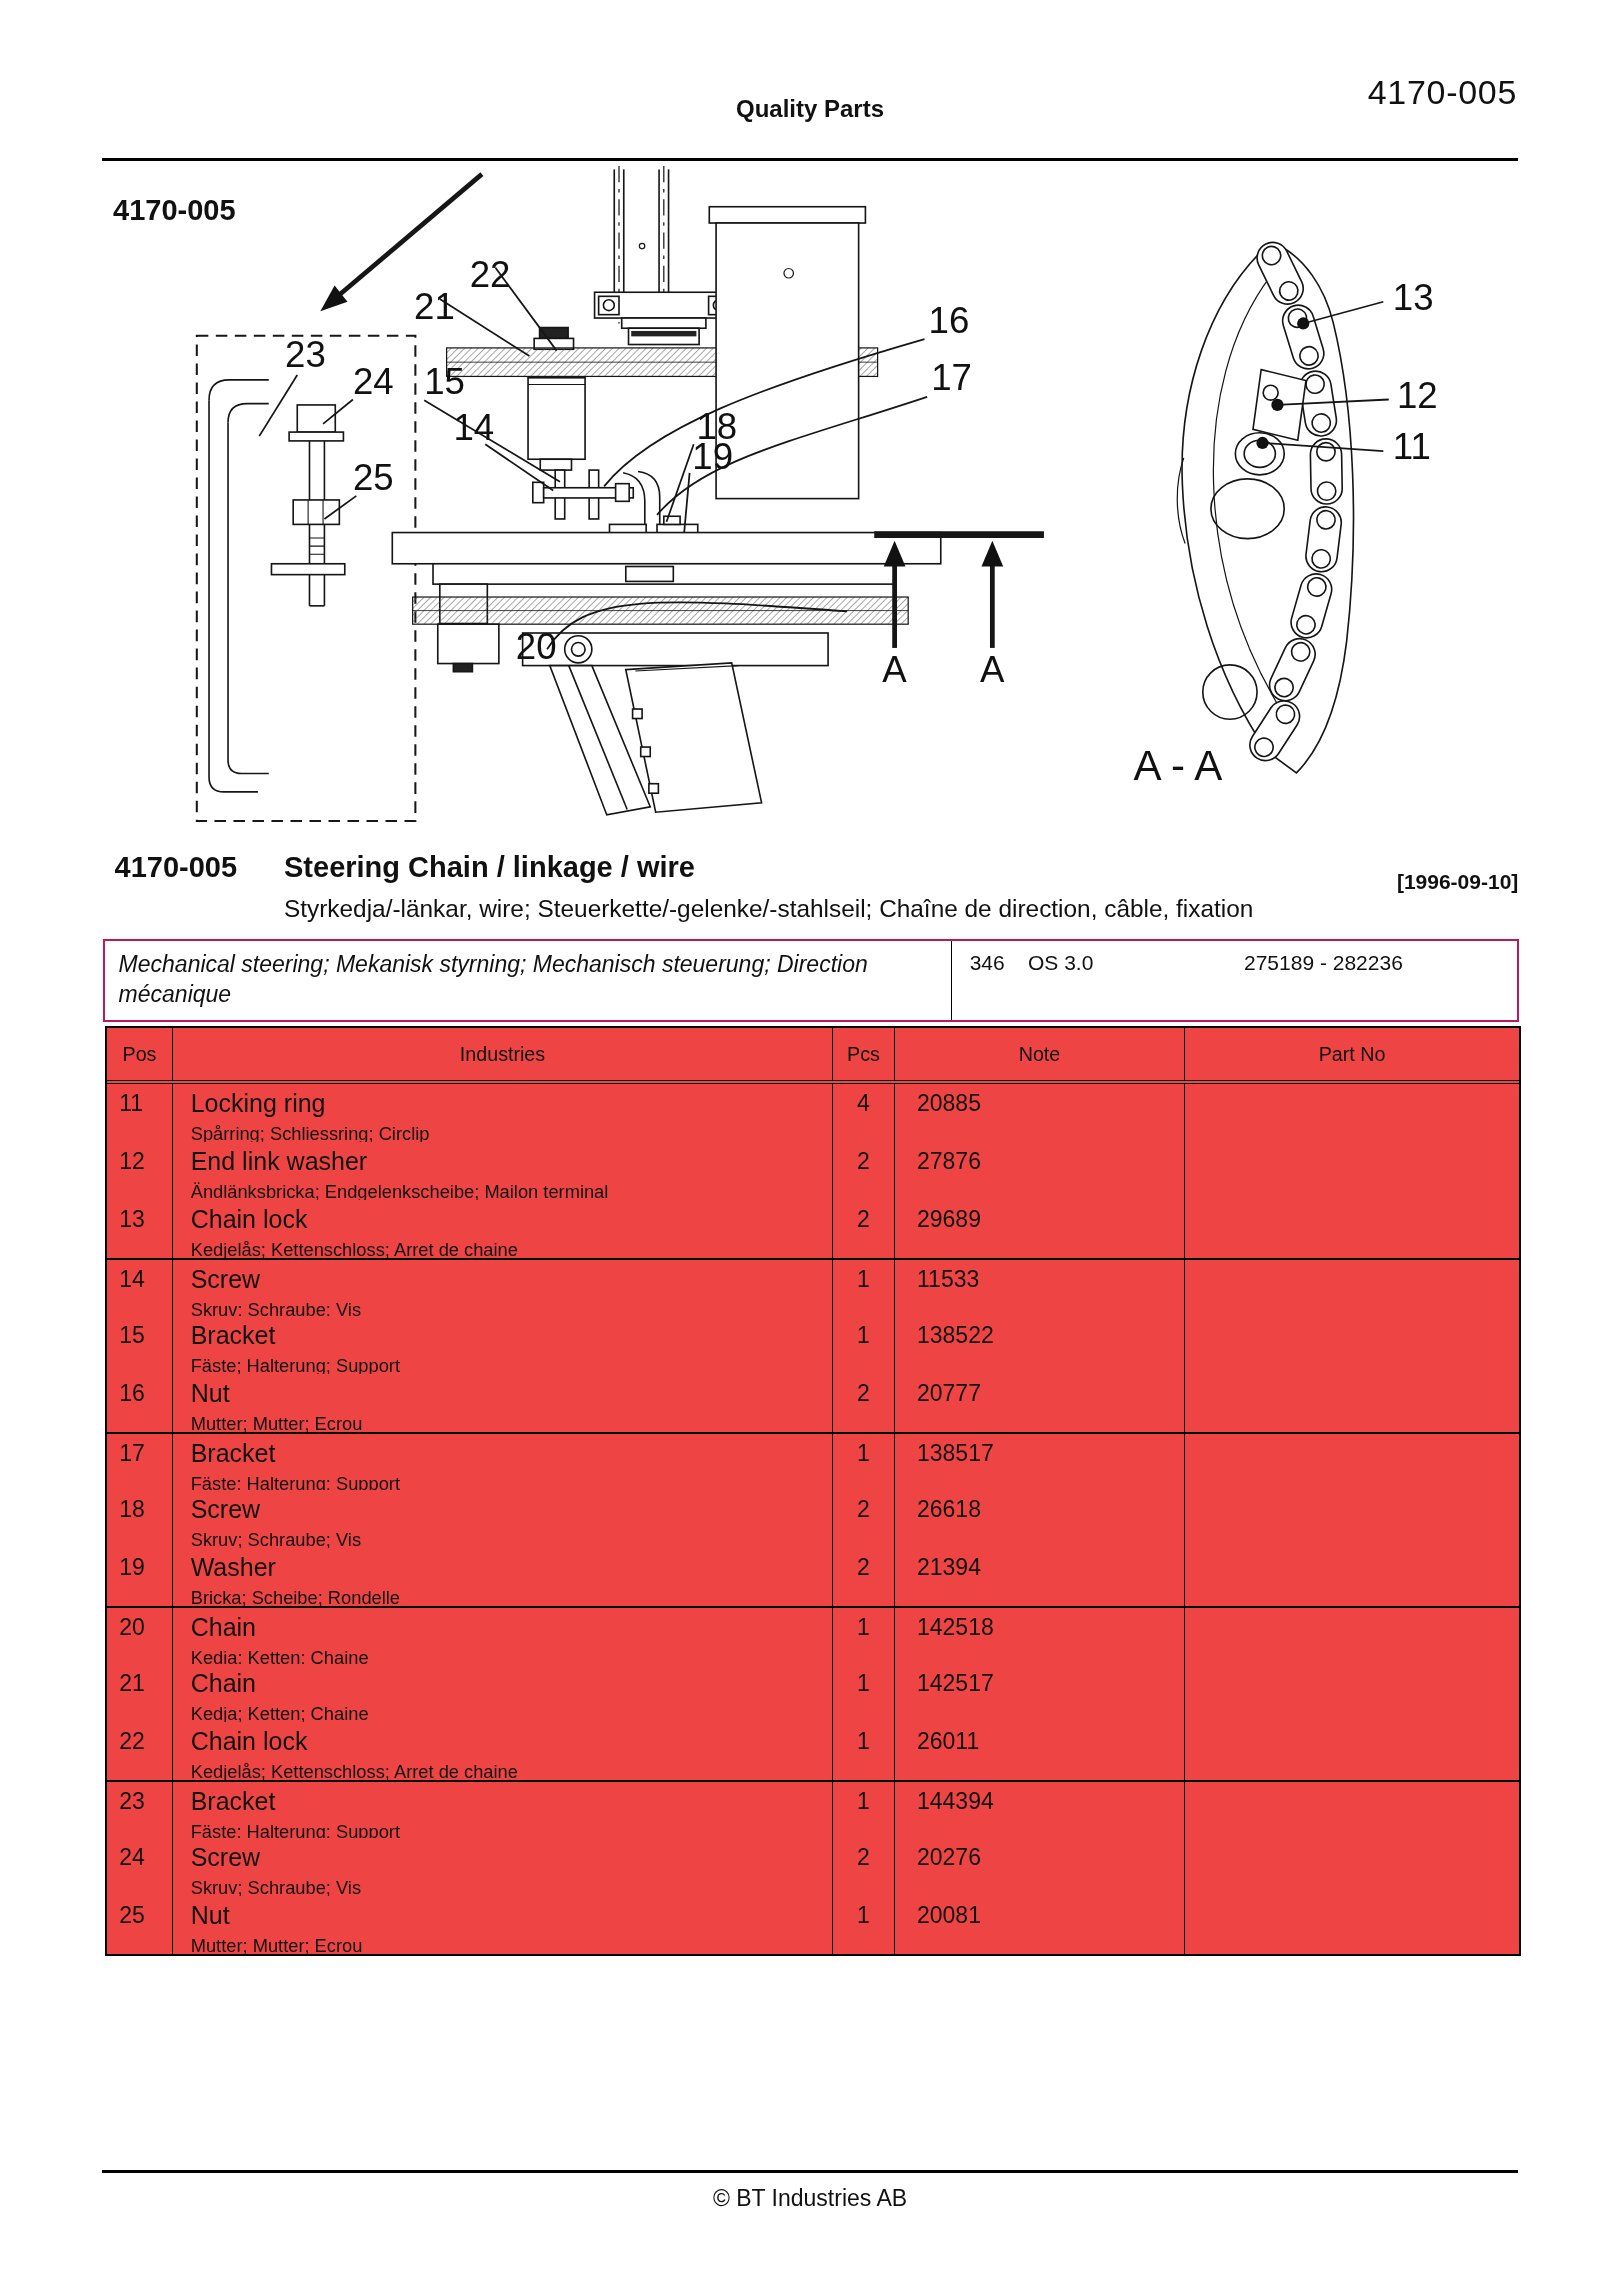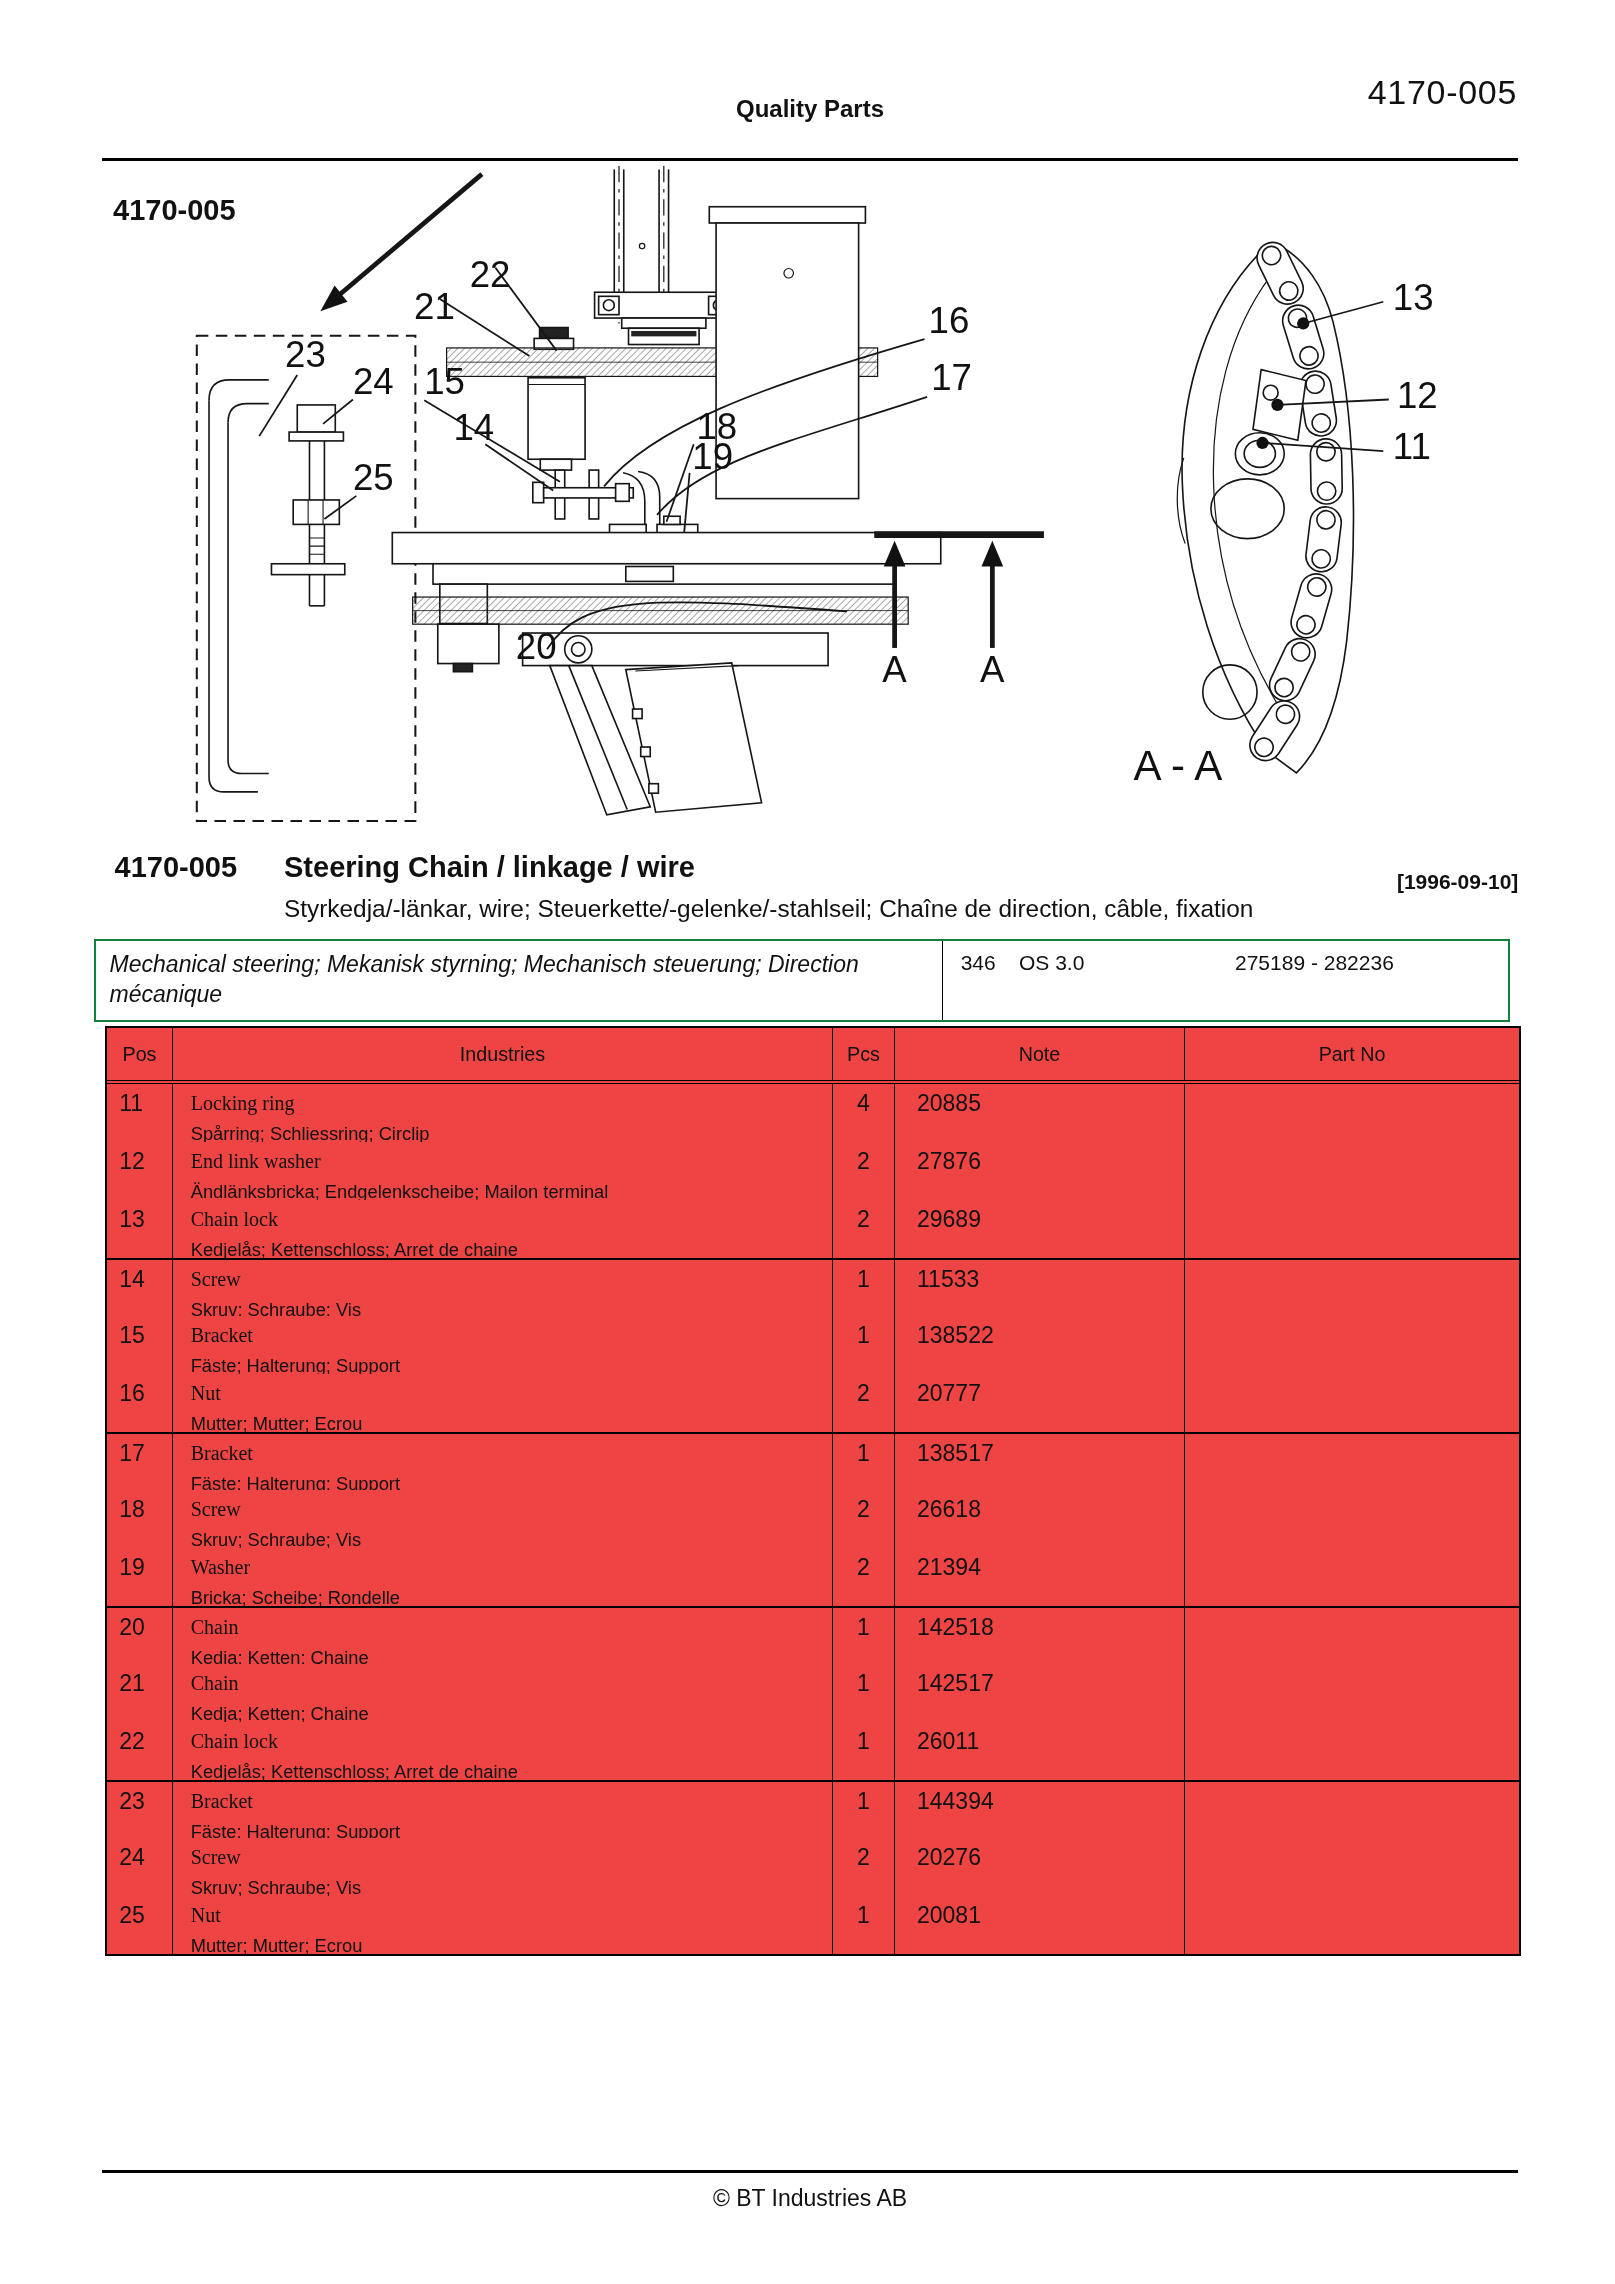--- a/index.html
+++ b/index.html
@@ -16,42 +16,42 @@
   #diagram{top:166px;left:115px;width:1399px;height:672px;}
   .callout{font-family:"Liberation Sans",sans-serif;font-size:54px;fill:#111;}
   .section-lbl{font-family:"Liberation Sans",sans-serif;font-size:62px;fill:#111;}
   
   .title-row{top:851px;left:105px;width:1416px;height:35px;}
   .title-code{position:absolute;left:9.5px;top:0;font-size:29px;font-weight:bold;}
   .title-name{position:absolute;left:179px;top:0;font-size:29px;font-weight:bold;}
   .title-date{position:absolute;right:2.7px;top:19px;font-size:21px;font-weight:bold;}
   .subtitle{top:895px;left:284px;font-size:24.4px;}
   
-  .variant{top:939px;left:94px;width:1416px;height:83px;border:2px solid #15803d;
+  .variant{top:939px;left:103px;width:1416px;height:83px;border:2px solid #be185d;
            box-sizing:border-box;display:grid;grid-template-columns:847px auto;}
   .variant .vdesc{border-right:1.4px solid #000;font-style:italic;font-size:23px;line-height:30px;
            padding:8.1px 12.2px 0 13.6px;box-sizing:border-box;}
   .variant .vright{position:relative;}
   .vmodel{position:absolute;left:17.7px;top:9.5px;font-size:21px;}
   .vos{position:absolute;left:76px;top:9.5px;font-size:21px;}
   .vserial{position:absolute;left:292px;top:9.5px;font-size:21px;}
   
   .ptable{top:1026px;left:105px;width:1416px;border:2px solid #000;box-sizing:border-box;background:#ef4444;}
   .thead{display:grid;grid-template-columns:66px 660px 62px 290px auto;height:56px;
          border-bottom:4.8px double #000;box-sizing:border-box;}
   .thead .hc{display:flex;align-items:center;justify-content:center;font-size:19.7px;}
   .hc{border-right:1.4px solid #000;box-sizing:border-box;}
   .hc:last-child{border-right:none;}
   .trow{display:grid;grid-template-columns:66px 660px 62px 290px auto;height:58px;box-sizing:border-box;}
   .trow.group-start{border-top:2px solid #000;}
   .c{border-right:1.4px solid #000;box-sizing:border-box;overflow:hidden;}
   .c.note{border-right:none;}
   .c.pos{font-size:23px;padding:6.1px 0 0 12.2px;}
   .c.desc{padding:6.1px 0 0 17.7px;}
-  .c.desc .main{font-size:20px;line-height:26px;font-family:Liberation Serif, serif;}
+  .c.desc .main{font-size:25px;line-height:26px;}
   .c.desc .sub{font-size:18.3px;line-height:20.4px;margin-top:7.5px;}
   .c.pcs{font-size:23px;padding-top:6.1px;text-align:center;}
   .c.partno{font-size:23px;padding:6.1px 0 0 22px;}
   
   .rule-bottom{top:2170px;}
   .footer-text{top:2185px;left:102px;width:1416px;text-align:center;font-size:23px;}
 </style>
 </head>
 <body>
 

